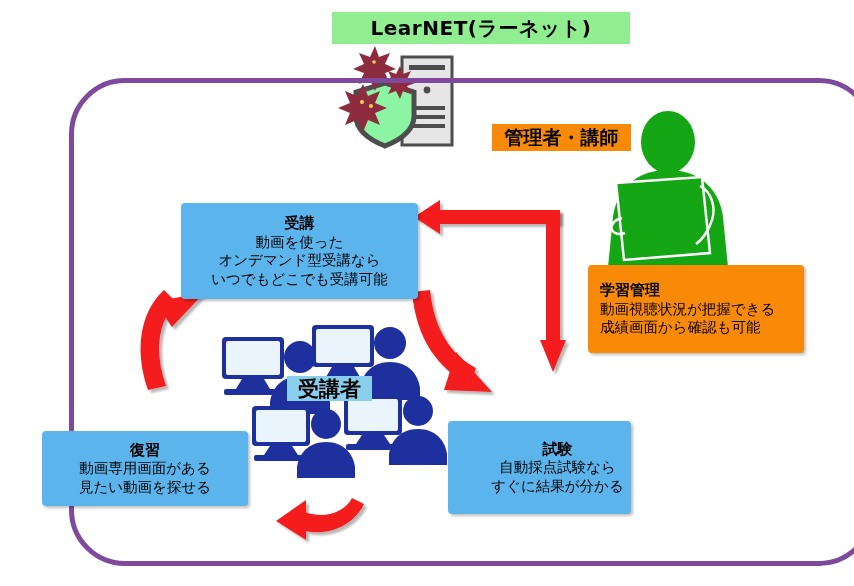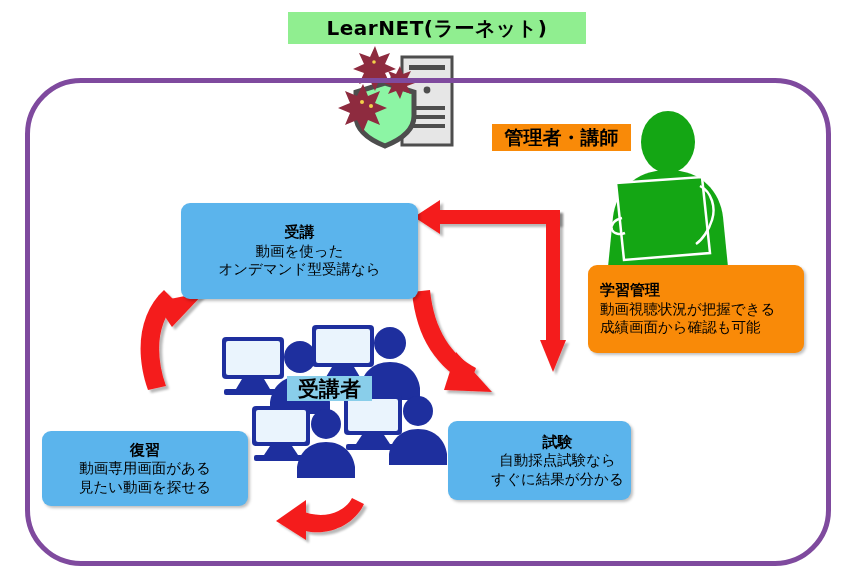--- a/index.html
+++ b/index.html
@@ -16,46 +16,46 @@
   }
 
   
   .frame{
     position:absolute;left:25px;top:78px;width:806px;height:488px;
     border:5px solid #7F4A9E;border-radius:56px;box-sizing:border-box;
     background:transparent;
   }
 
   
-  .rbox{position:absolute;border-radius:9px;box-sizing:border-box;
+  .rbox{position:absolute;border-radius:4px;box-sizing:border-box;
         display:flex;flex-direction:column;align-items:center;justify-content:center;
         box-shadow:2px 2px 3px rgba(0,0,0,.25);}
   .rbox .bt{font-weight:bold;font-size:15px;color:#000;line-height:1.25;}
   .rbox .bl{font-size:14.5px;color:#000;line-height:1.28;white-space:nowrap;}
 
   .box-blue{background:#5BB4EC;}
   .box-orange{background:#F98A08;align-items:flex-start;padding-left:12px;}
   .box-orange .bt,.box-orange .bl{text-align:center;}
 
   #box-jukou{left:181px;top:203px;width:237px;height:96px;}
-  #box-shiken{left:448px;top:421px;width:183px;height:79px;padding-left:36px;}
+  #box-shiken{left:448px;top:421px;width:183px;height:93px;padding-left:36px;}
   #box-fukushu{left:42px;top:431px;width:206px;height:75px;}
   #box-kanri{left:588px;top:265px;width:216px;height:88px;}
 
   
   .chip{position:absolute;display:flex;align-items:center;justify-content:center;
         font-weight:bold;color:#000;}
   #chip-admin{left:492px;top:124px;width:139px;height:27px;background:#F98A08;font-size:19px;}
   #chip-student{left:287px;top:376px;width:85px;height:25px;background:#89CEEA;font-size:21px;}
 
   
   .art{position:absolute;left:0;top:0;width:854px;height:586px;pointer-events:none;}
   .art.below{z-index:1;}
   .art.above{z-index:3;}
-  .title-chip,.frame{z-index:4;}
+  .title-chip,.frame{z-index:4;margin-left:44px;}
   .rbox{z-index:5;}
   .chip{z-index:6;}
 </style>
 </head>
 <body>
 
 <div id="stage">
 
   <div class="title-chip">LearNET(ラーネット)</div>
 
@@ -163,20 +163,21 @@
       <path d="M540 340 L566 340 L553 372 Z" fill="#F41F1F"></path>
     </g>
   </svg>
 
   <div class="frame"></div>
 
   <div class="rbox box-blue" id="box-jukou">
     <div class="bt">受講</div>
     <div class="bl">動画を使った</div>
     <div class="bl">オンデマンド型受講なら</div>
+    <div class="bl">いつでもどこでも受講可能</div>
   </div>
 
   <div class="rbox box-blue" id="box-shiken">
     <div class="bt">試験</div>
     <div class="bl">自動採点試験なら</div>
     <div class="bl">すぐに結果が分かる</div>
   </div>
 
   <div class="rbox box-blue" id="box-fukushu">
     <div class="bt">復習</div>

